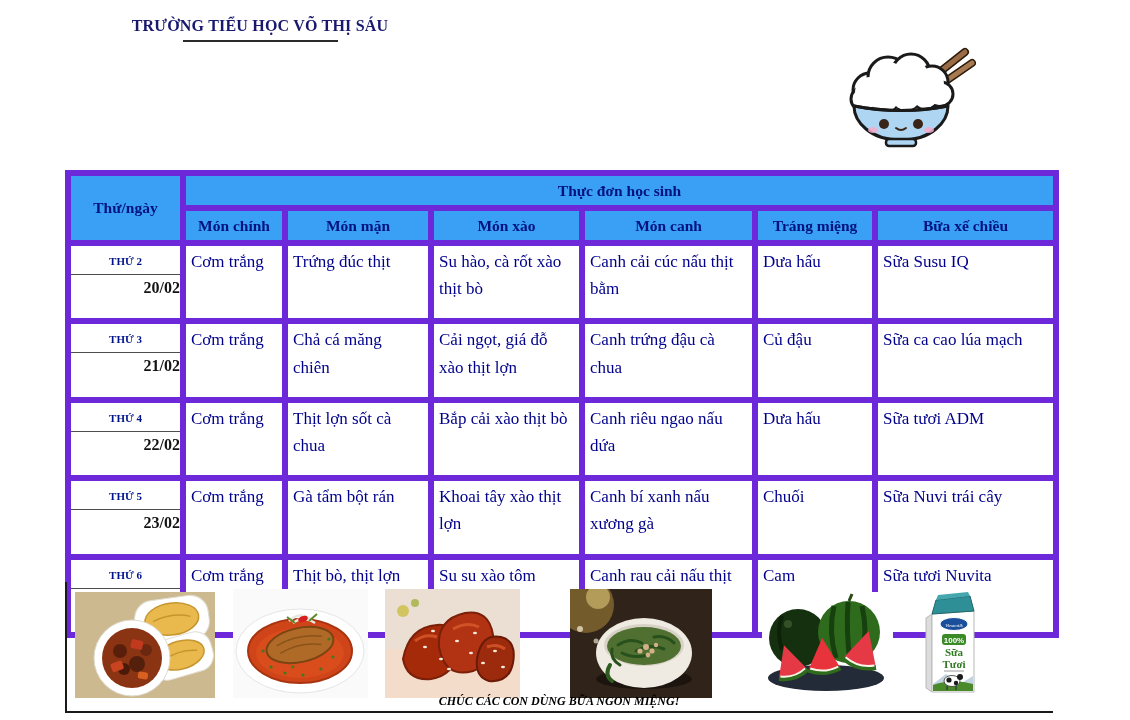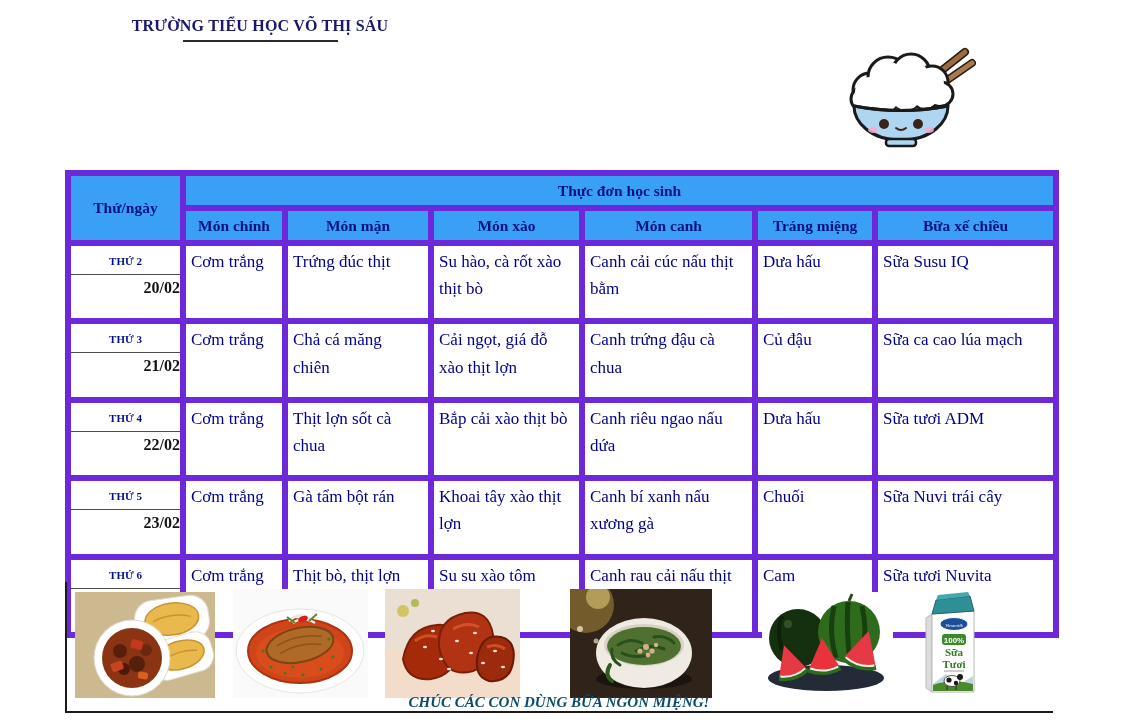--- a/index.html
+++ b/index.html
@@ -38,21 +38,21 @@
   .photo{position:absolute;}
   .ph1{left:75px;top:592px;}
   .ph2{left:233px;top:589px;}
   .ph3{left:385px;top:589px;}
   .ph4{left:570px;top:589px;}
   .ph5{left:762px;top:592px;}
   .ph6{left:916px;top:584px;}
 
   
   .footer{position:absolute;left:65px;top:694px;width:988px;text-align:center;
-          font-weight:bold;font-style:italic;font-size:15px;color:#0c4a6e;}
+          font-weight:bold;font-style:italic;font-size:12px;color:#000000;}
 
   
   .bottom-frame{position:absolute;left:65px;top:582px;width:988px;height:131px;
           box-sizing:border-box;border-left:2px solid #1a1a1a;border-bottom:2px solid #1a1a1a;
           pointer-events:none;}
 </style>
 </head>
 <body>
 
 <div class="page">

